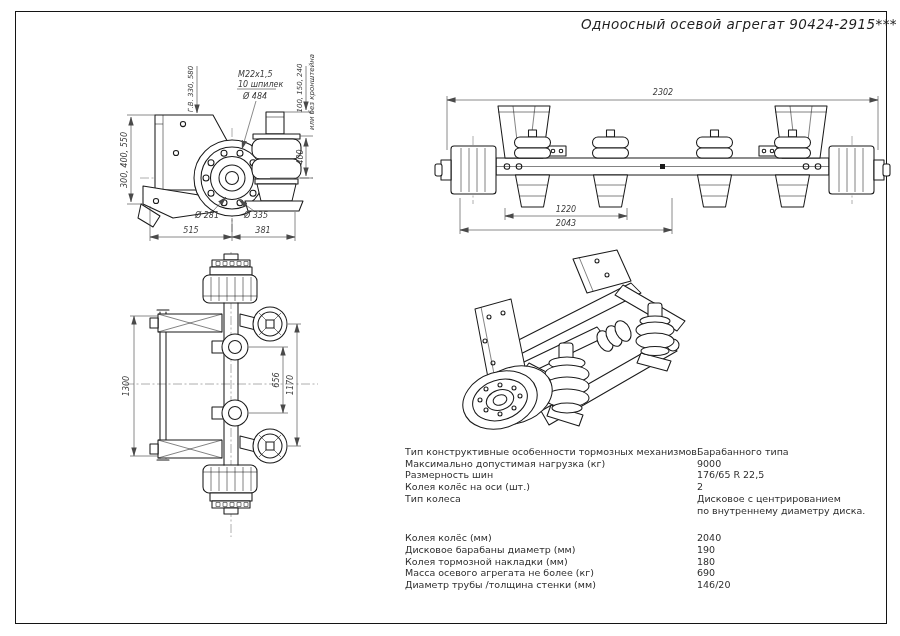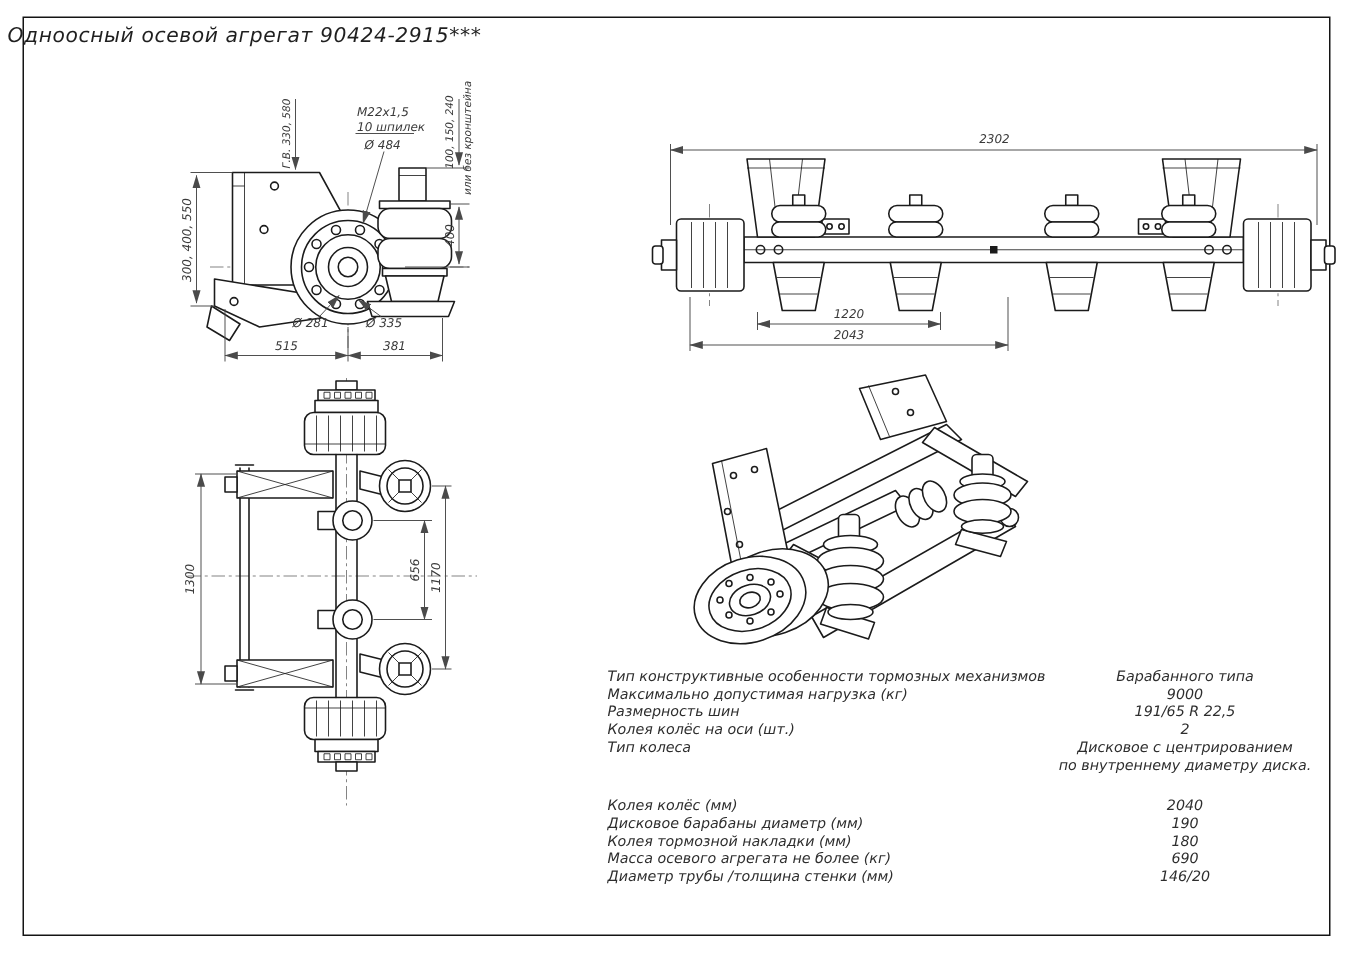--- a/index.html
+++ b/index.html
@@ -1,31 +1,31 @@
 <!DOCTYPE html>
 <html><head>
 <meta charset="utf-8">
 <style>
   *{margin:0;padding:0;box-sizing:border-box}
   html,body{width:900px;height:636px}
   body{background:#fff;font-family:"DejaVu Sans",sans-serif;position:relative;overflow:hidden;color:#2b2b2b}
   .frame{position:absolute;left:15px;top:11px;width:872px;height:613px;border:1.6px solid #141414;background:#fff}
-  .title{position:absolute;left:5px;top:16px;width:872px;text-align:left;font-style:italic;font-size:13.5px;color:#1f1f1f;letter-spacing:.4px}
+  .title{position:absolute;left:25px;top:16px;width:872px;text-align:right;font-style:italic;font-size:13.5px;color:#1f1f1f;letter-spacing:.4px}
   svg{position:absolute;overflow:visible}
   svg text{font-family:"DejaVu Sans",sans-serif;font-style:italic;fill:#3a3a3a;font-size:8px}
   svg text.sm{font-size:7px}
   .geo{stroke:#1b1b1b;stroke-width:1.05;fill:none;stroke-linejoin:round;stroke-linecap:round}
   .geow{stroke:#1b1b1b;stroke-width:1.05;fill:#fff;stroke-linejoin:round}
   .thin{stroke:#1b1b1b;stroke-width:.55;fill:none}
   .dim{stroke:#4a4a4a;stroke-width:.65;fill:none}
   .cl{stroke:#6a6a6a;stroke-width:.55;fill:none;stroke-dasharray:9 2.5 2 2.5}
-  .specs{position:absolute;left:405px;top:446px;width:478px;font-style:italic;font-size:9.5px;color:#2e2e2e}
+  .specs{position:absolute;left:405px;top:446px;width:478px;font-size:9.5px;color:#2e2e2e}
   .spec-row{display:flex;line-height:11.7px}
   .spec-label{flex:0 0 292px}
-  .spec-value{flex:1;text-align:center}
+  .spec-value{flex:1;}
   .grp2{margin-top:16px}
 </style>
 </head>
 <body>
 
 <svg width="0" height="0">
   <defs>
     <marker id="ar" viewBox="0 0 10 10" refX="9.5" refY="5" markerWidth="9" markerHeight="9" orient="auto-start-reverse" markerUnits="userSpaceOnUse">
       <path d="M0,2 L10,5 L0,8 z" fill="#4a4a4a"></path>
     </marker>
@@ -310,21 +310,21 @@
   <div class="spec-row">
     <div class="spec-label">Тип конструктивные особенности тормозных механизмов</div>
     <div class="spec-value">Барабанного типа</div>
   </div>
   <div class="spec-row">
     <div class="spec-label">Максимально допустимая нагрузка  (кг)</div>
     <div class="spec-value">9000</div>
   </div>
   <div class="spec-row">
     <div class="spec-label">Размерность шин</div>
-    <div class="spec-value">191/65 R 22,5</div>
+    <div class="spec-value">176/65 R 22,5</div>
   </div>
   <div class="spec-row">
     <div class="spec-label">Колея колёс на оси (шт.)</div>
     <div class="spec-value">2</div>
   </div>
   <div class="spec-row">
     <div class="spec-label">Тип колеса</div>
     <div class="spec-value">
       <div>Дисковое с центрированием</div>
       <div>по внутреннему диаметру диска.</div>

